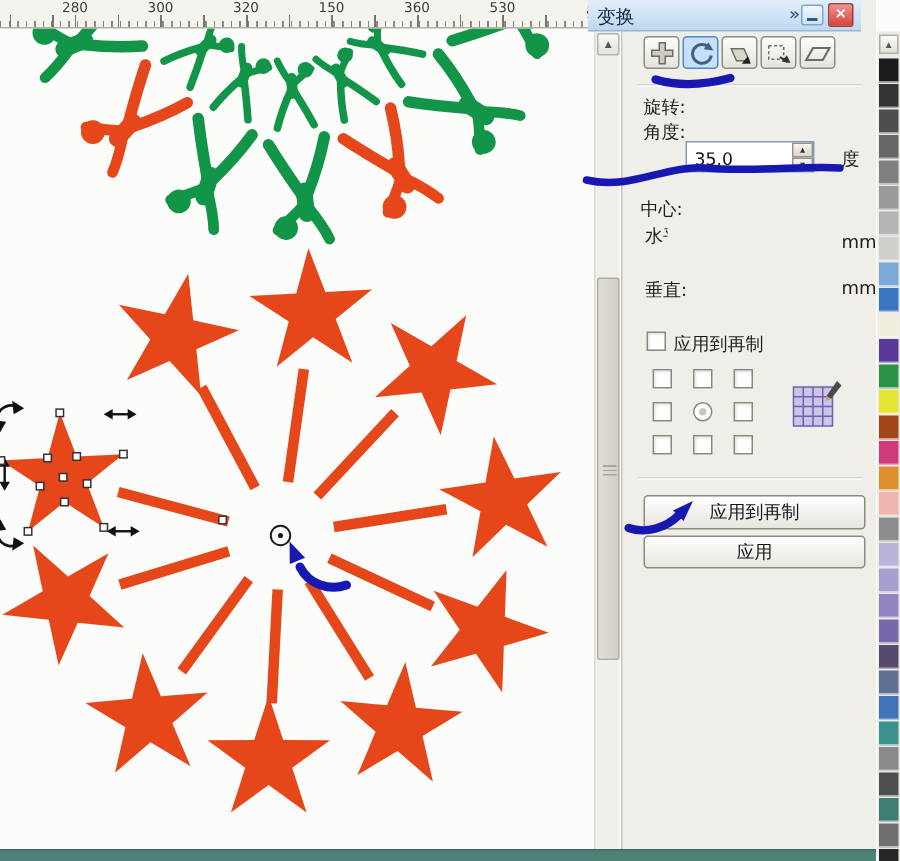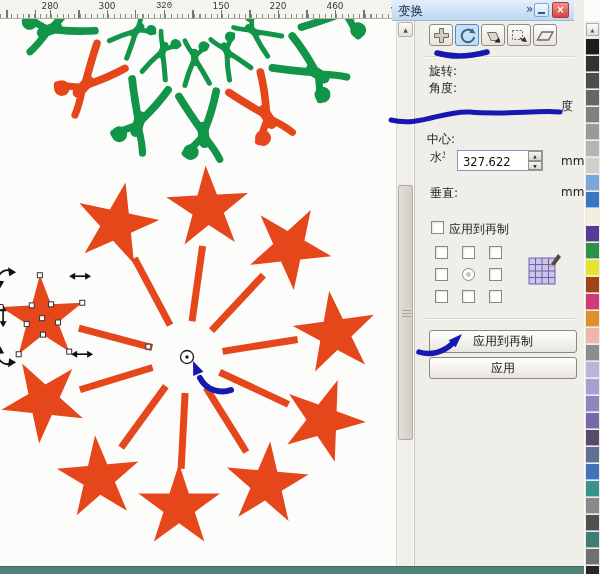--- a/index.html
+++ b/index.html
@@ -234,24 +234,24 @@
       <rect x="39.61112605663976" y="315.67714323462184" width="5" height="5" fill="#fff" stroke="#333" stroke-width="1"></rect>
       <rect x="145.86296694843728" y="344.14723819589915" width="5" height="5" fill="#fff" stroke="#333" stroke-width="1"></rect>
     </svg>
 
   <div id="ruler">
     <div class="minor"></div>
     <div class="major"></div>
     <span class="runit">毫米</span>
   <span class="rlab" style="left: 50px;">280</span>
       <span class="rlab" style="left: 107px;">300</span>
-      <span class="rlab" style="left: 164px; font-family: Liberation Mono, monospace;">320</span>
+      <span class="rlab" style="left: 164px;">320</span>
       <span class="rlab" style="left: 221px;">150</span>
-      <span class="rlab" style="left: 278px;">220</span>
-      <span class="rlab" style="left: 335px;">460</span>
+      <span class="rlab" style="left: 278px;">360</span>
+      <span class="rlab" style="left: 335px;">530</span>
     </div>
 
   <div id="vscroll">
     <div class="up">▲</div>
     <div class="thumb">
         <div class="grip"></div>
       </div>
   </div>
 
   <div id="titlebar">
@@ -293,32 +293,32 @@
       <svg width="23" height="20">
         <path d="M8 6 H19 L14.5 14 H3.5 z" fill="none" stroke="#6e6b63" stroke-width="1.4"></path>
       </svg>
     </div>
 
     <div class="sep" style="top:56px"></div>
 
     <span class="plabel" style="left:14px;top:63px">旋转:</span>
 
     <span class="plabel" style="left:14px;top:80px">角度:</span>
-    <span class="plabel" style="left:146px;top:98px">度</span>
-
-    <span class="plabel" style="left:12px;top:131px">中心:</span>
-
-    <span class="plabel clip2" style="left:15px;top:151px">水平:</span>
-    <div class="field" style="top:150px">
-      <input value="327.622" style="">
+    <div class="field" style="top:94px">
+      <input value="35.0" style="">
       <div class="spin">
         <div class="up">▲</div>
         <div class="dn">▼</div>
       </div>
     </div>
+    <span class="plabel" style="left:146px;top:98px">度</span>
+
+    <span class="plabel" style="left:12px;top:131px">中心:</span>
+
+    <span class="plabel clip2" style="left:15px;top:151px">水平:</span>
     <span class="plabel" style="left:146px;top:154px">mm</span>
 
     <span class="plabel" style="left:15px;top:185px">垂直:</span>
     <span class="plabel" style="left:146px;top:185px">mm</span>
 
     <div class="chk" style="left:16px;top:221px"></div>
     <span class="plabel" style="left:34px;top:221px">应用到再制</span>
 
     <div id="anchorgrid"></div>
 

